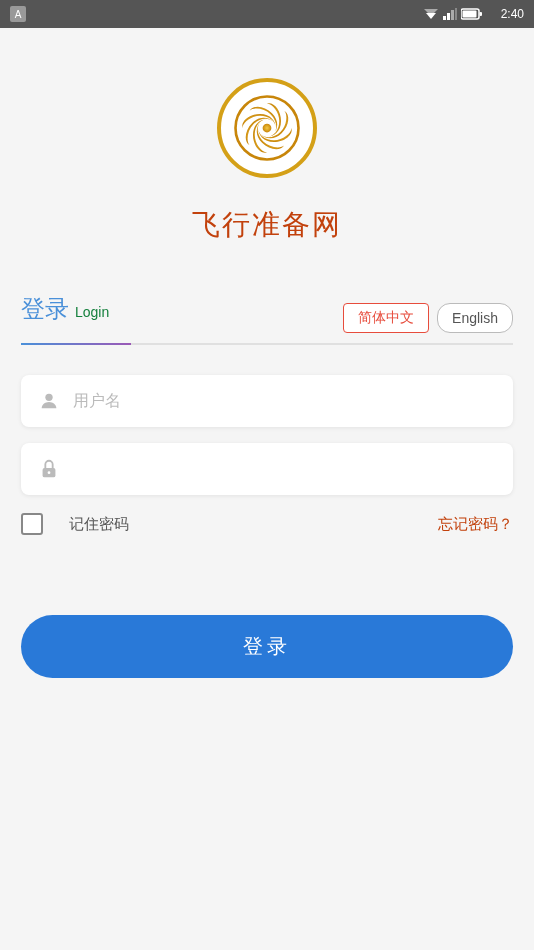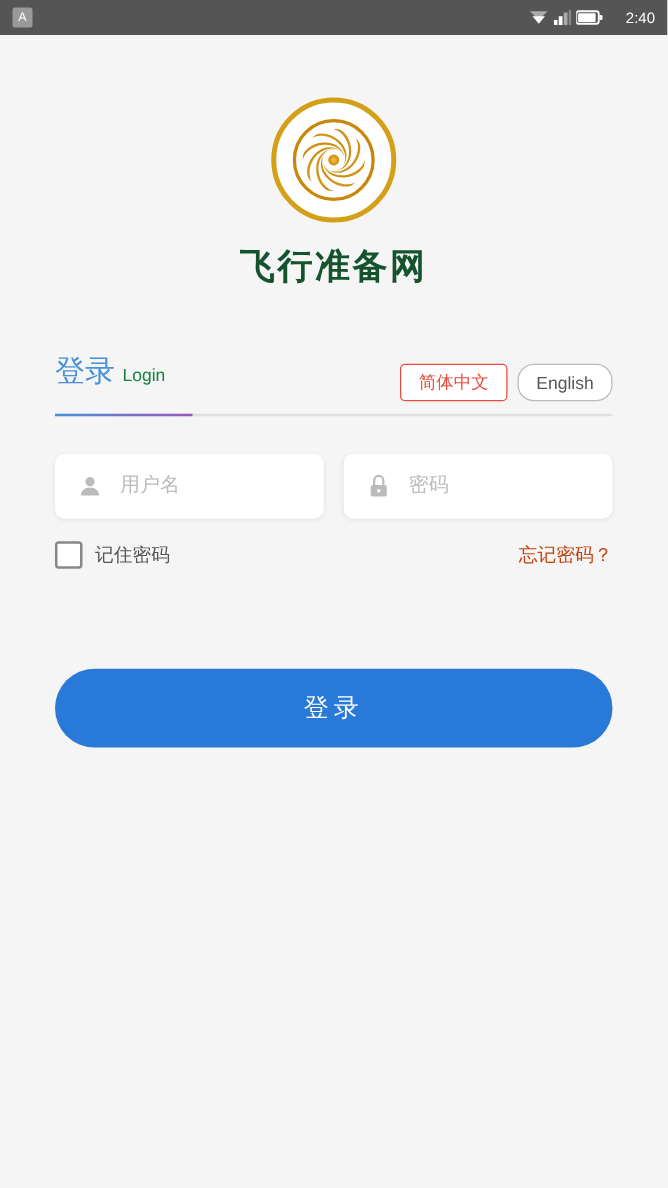--- a/index.html
+++ b/index.html
@@ -85,31 +85,31 @@
       border: 4px solid #d4a017;
       display: flex;
       align-items: center;
       justify-content: center;
       background: white;
       position: relative;
       overflow: hidden;
     }
 
     .app-title {
-      margin-top: 16px;
+      margin-top: 28px;
       font-size: 28px;
-      color: #14532d;
-      font-weight: 700;
+      color: #c2410c;
+      font-weight: 400;
       letter-spacing: 2px;
     }
 
     
     .login-section {
       width: 100%;
-      padding: 0 44px;
+      padding: 0 21px;
       margin-top: 20px;
     }
 
     
     .tab-bar {
       display: flex;
       align-items: center;
       justify-content: space-between;
       padding-bottom: 10px;
       border-bottom: 2px solid #e0e0e0;
@@ -167,21 +167,21 @@
       border-color: #bbb;
       color: #555;
       background: white;
       border-radius: 13px;
     }
 
     
     .input-group {
       margin-top: 30px;
       display: flex;
-      flex-direction: row;
+      flex-direction: column;
       gap: 16px;
     }
 
     .input-wrapper {
       display: flex;
       align-items: center;
       background: white;
       border-radius: 8px;
       padding: 14px 16px;
       gap: 12px;
@@ -232,20 +232,21 @@
       border: 2px solid #888;
       border-radius: 3px;
       background: white;
       cursor: pointer;
       flex-shrink: 0;
     }
 
     .remember-label {
       font-size: 15px;
       color: #555;
+      margin-left: 16px;
     }
 
     .forgot-link {
       font-size: 15px;
       color: #c2410c;
       cursor: pointer;
     }
 
     
     .login-btn-wrapper {
@@ -361,21 +362,20 @@
       </div>
 
       <div class="input-wrapper">
         <div class="input-icon">
           <svg width="22" height="22" viewBox="0 0 24 24" fill="#bbb">
             <rect x="5" y="11" width="14" height="10" rx="2" ry="2"></rect>
             <path d="M8,11 L8,7 C8,4.8 9.8,3 12,3 C14.2,3 16,4.8 16,7 L16,11" fill="none" stroke="#bbb" stroke-width="2"></path>
             <circle cx="12" cy="16" r="1.5" fill="white"></circle>
           </svg>
         </div>
-        <input class="input-field" type="password" placeholder="密码" style="">
       </div>
 
     </div>
 
     <div class="options-row">
       <div class="remember-group">
         <div class="checkbox"></div>
         <span class="remember-label">记住密码</span>
       </div>
       <span class="forgot-link">忘记密码？</span>

